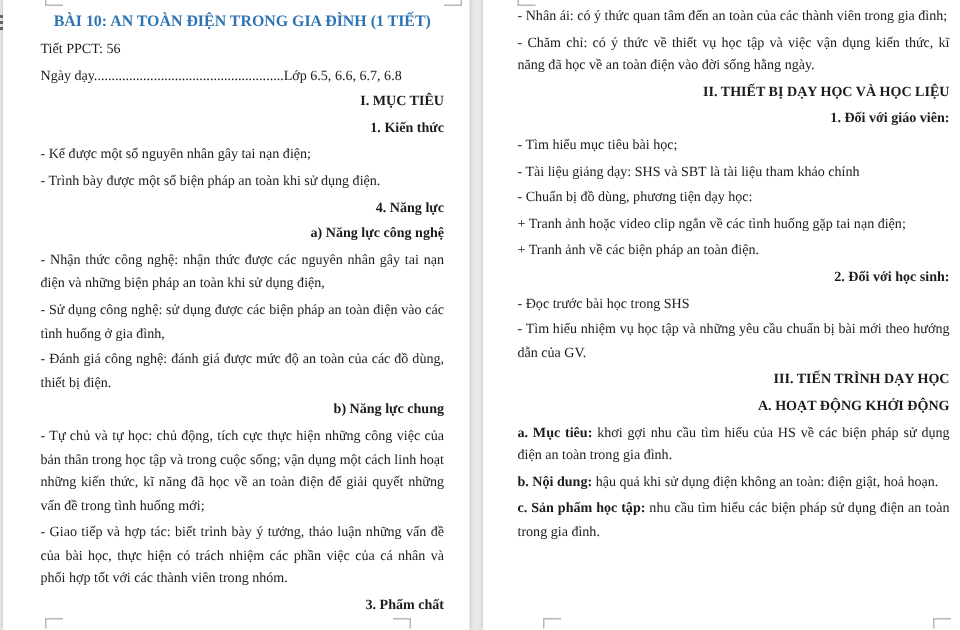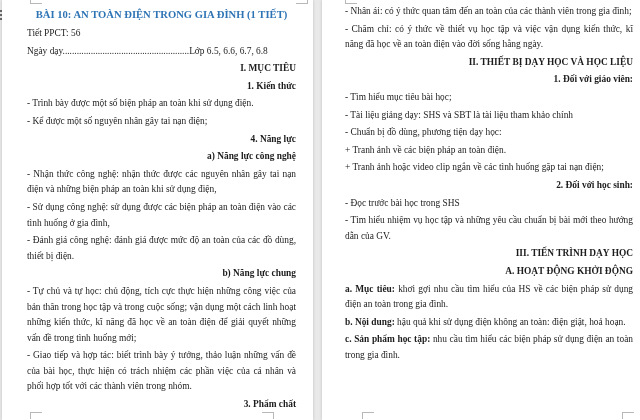--- a/index.html
+++ b/index.html
@@ -47,22 +47,22 @@
 </span>
 
 
 <div class="page" id="page-left">
   <div class="content">
       <p class="title">BÀI 10: AN TOÀN ĐIỆN TRONG GIA ĐÌNH (1 TIẾT)</p>
       <p class="body">Tiết PPCT: 56</p>
       <p class="body">Ngày dạy......................................................Lớp 6.5, 6.6, 6.7, 6.8</p>
       <p class="heading">I. MỤC TIÊU</p>
       <p class="heading">1. Kiến thức</p>
+      <p class="body">- Kể được một số nguyên nhân gây tai nạn điện;</p>
       <p class="body">- Trình bày được một số biện pháp an toàn khi sử dụng điện.</p>
-      <p class="body">- Kể được một số nguyên nhân gây tai nạn điện;</p>
       <p class="heading">4. Năng lực</p>
       <p class="heading">a) Năng lực công nghệ</p>
       <p class="body">- Nhận thức công nghệ: nhận thức được các nguyên nhân gây tai nạn điện và những biện pháp an toàn khi sử dụng điện,</p>
       <p class="body">- Sử dụng công nghệ: sử dụng được các biện pháp an toàn điện vào các tình huống ở gia đình,</p>
       <p class="body">- Đánh giá công nghệ: đánh giá được mức độ an toàn của các đồ dùng, thiết bị điện.</p>
       <p class="heading">b) Năng lực chung</p>
       <p class="body">- Tự chủ và tự học: chủ động, tích cực thực hiện những công việc của bản thân trong học tập và trong cuộc sống; vận dụng một cách linh hoạt những kiến thức, kĩ năng đã học về an toàn điện để giải quyết những vấn đề trong tình huống mới;</p>
       <p class="body">- Giao tiếp và hợp tác: biết trình bày ý tưởng, thảo luận những vấn đề của bài học, thực hiện có trách nhiệm các phần việc của cá nhân và phối hợp tốt với các thành viên trong nhóm.</p>
       <p class="heading">3. Phẩm chất</p>
     </div>
@@ -71,22 +71,22 @@
 
 <div class="page" id="page-right">
   <div class="content">
       <p class="body">- Nhân ái: có ý thức quan tâm đến an toàn của các thành viên trong gia đình;</p>
       <p class="body">- Chăm chỉ: có ý thức về thiết vụ học tập và việc vận dụng kiến thức, kĩ năng đã học về an toàn điện vào đời sống hằng ngày.</p>
       <p class="heading">II. THIẾT BỊ DẠY HỌC VÀ HỌC LIỆU</p>
       <p class="heading">1. Đối với giáo viên:</p>
       <p class="body">- Tìm hiểu mục tiêu bài học;</p>
       <p class="body">- Tài liệu giảng dạy: SHS và SBT là tài liệu tham khảo chính</p>
       <p class="body">- Chuẩn bị đồ dùng, phương tiện dạy học:</p>
+      <p class="body">+ Tranh ảnh hoặc video clip ngắn về các tình huống gặp tai nạn điện;</p>
       <p class="body">+ Tranh ảnh về các biện pháp an toàn điện.</p>
-      <p class="body">+ Tranh ảnh hoặc video clip ngắn về các tình huống gặp tai nạn điện;</p>
       <p class="heading">2. Đối với học sinh:</p>
       <p class="body">- Đọc trước bài học trong SHS</p>
       <p class="body">- Tìm hiểu nhiệm vụ học tập và những yêu cầu chuẩn bị bài mới theo hướng dẫn của GV.</p>
       <p class="heading">III. TIẾN TRÌNH DẠY HỌC</p>
       <p class="heading">A. HOẠT ĐỘNG KHỞI ĐỘNG</p>
       <p class="body"><b>a. Mục tiêu:</b> khơi gợi nhu cầu tìm hiểu của HS về các biện pháp sử dụng điện an toàn trong gia đình.</p>
       <p class="body"><b>b. Nội dung:</b> hậu quả khi sử dụng điện không an toàn: điện giật, hoả hoạn.</p>
       <p class="body"><b>c. Sản phẩm học tập:</b> nhu cầu tìm hiểu các biện pháp sử dụng điện an toàn trong gia đình.</p>
     </div>
 </div>

